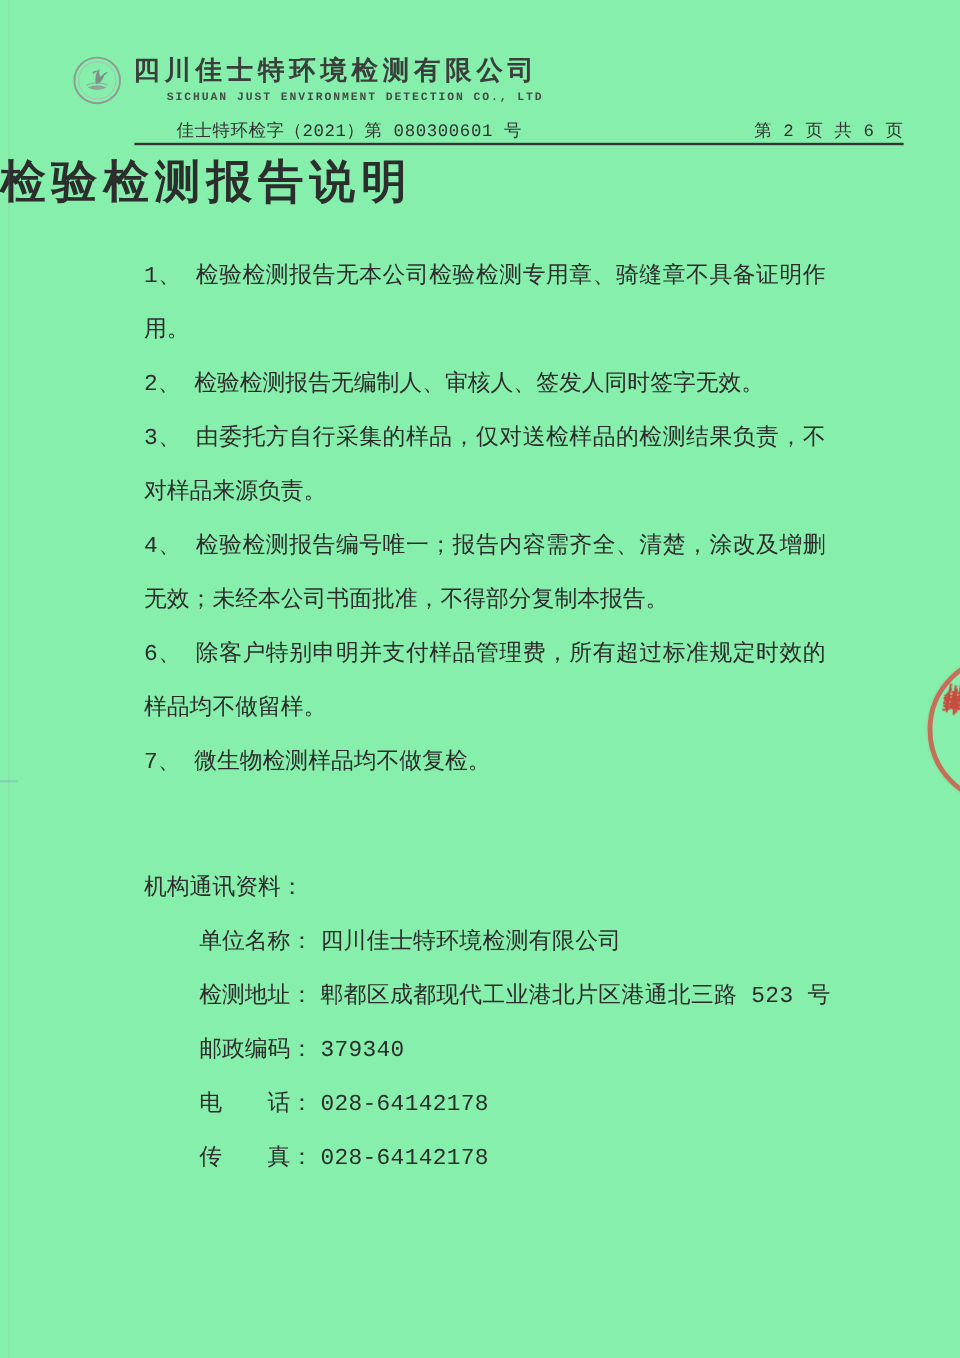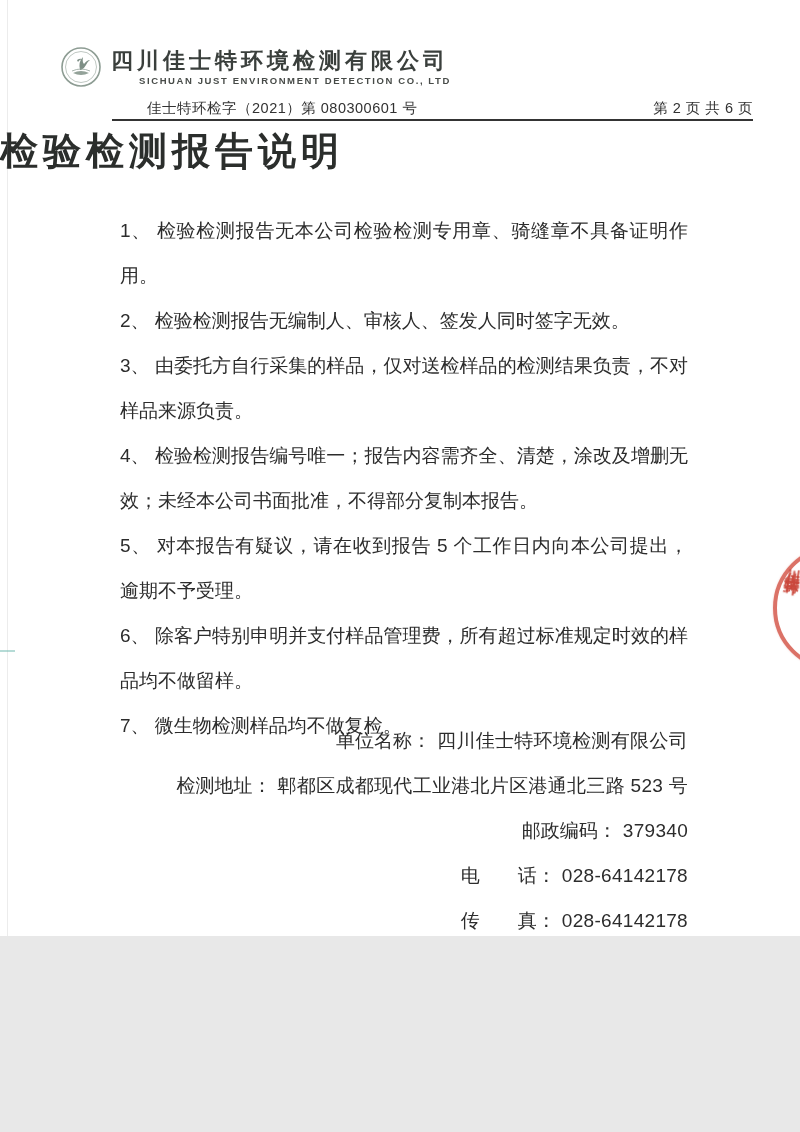--- a/index.html
+++ b/index.html
@@ -1,22 +1,22 @@
 <!DOCTYPE html>
 <html><head>
 <meta charset="utf-8">
 <style>
   html,body{margin:0;padding:0;background:#e8e8e8;}
   .page{
     position:relative;
-    width:800px;height:936px;
+    width:800px;height:1132px;
     margin:0 auto;
-    background:#ffffff;
+    background:#86efac;
     overflow:hidden;
-    font-family:Liberation Sans, sans-serif;
+    font-family:Liberation Mono, monospace;
     color:#2c2c2c;
   }
   
   .brand{position:absolute;left:60px;top:46px;display:flex;align-items:center;gap:9px;}
   .logo{width:42px;height:42px;flex:0 0 auto;}
   .brand-text .cn{
     font-size:22px;font-weight:700;letter-spacing:4px;color:#3a3f3c;
     line-height:26px;white-space:nowrap;
   }
   .brand-text .en{
@@ -42,21 +42,21 @@
     text-align:justify;
   }
   .notes p{margin:0;}
   
   .contact{
     position:absolute;left:120px;top:718px;width:568px;
     font-size:19px;line-height:45px;
   }
   .contact-heading{margin:0;}
   .contact-rows{padding-left:46px;}
-  .contact-row{white-space:nowrap;text-align:right;}
+  .contact-row{white-space:nowrap;}
   .contact-row .label{display:inline-block;}
   .contact-row .value{display:inline-block;margin-left:6px;letter-spacing:0.3px;}
   
   .stamp{position:absolute;left:755px;top:543px;width:60px;height:125px;pointer-events:none;}
   .stamp-ring{
     position:absolute;left:18px;top:2px;width:118px;height:118px;
     border-radius:50%;
     border:4px solid rgba(211,83,70,0.82);
     box-shadow:0 0 2px rgba(211,83,70,0.35);
   }
@@ -99,26 +99,26 @@
   </div>
   <div class="rule"></div>
 
   <h1 class="doc-title">检验检测报告说明</h1>
 
   <div class="notes">
     <p>1、 检验检测报告无本公司检验检测专用章、骑缝章不具备证明作用。</p>
     <p>2、 检验检测报告无编制人、审核人、签发人同时签字无效。</p>
     <p>3、 由委托方自行采集的样品，仅对送检样品的检测结果负责，不对样品来源负责。</p>
     <p>4、 检验检测报告编号唯一；报告内容需齐全、清楚，涂改及增删无效；未经本公司书面批准，不得部分复制本报告。</p>
-    <p>5、 对本报告有疑议，请在收到报告 5 个工作日内向本公司提出，逾期不予受理。</p>
     <p>6、 除客户特别申明并支付样品管理费，所有超过标准规定时效的样品均不做留样。</p>
     <p>7、 微生物检测样品均不做复检。</p>
   </div>
 
   <div class="contact">
+    <p class="contact-heading">机构通讯资料：</p>
     <div class="contact-rows">
       <div class="contact-row">
         <span class="label">单位名称：</span><span class="value">四川佳士特环境检测有限公司</span>
       </div>
       <div class="contact-row">
         <span class="label">检测地址：</span><span class="value">郫都区成都现代工业港北片区港通北三路 523 号</span>
       </div>
       <div class="contact-row">
         <span class="label">邮政编码：</span><span class="value">379340</span>
       </div>

